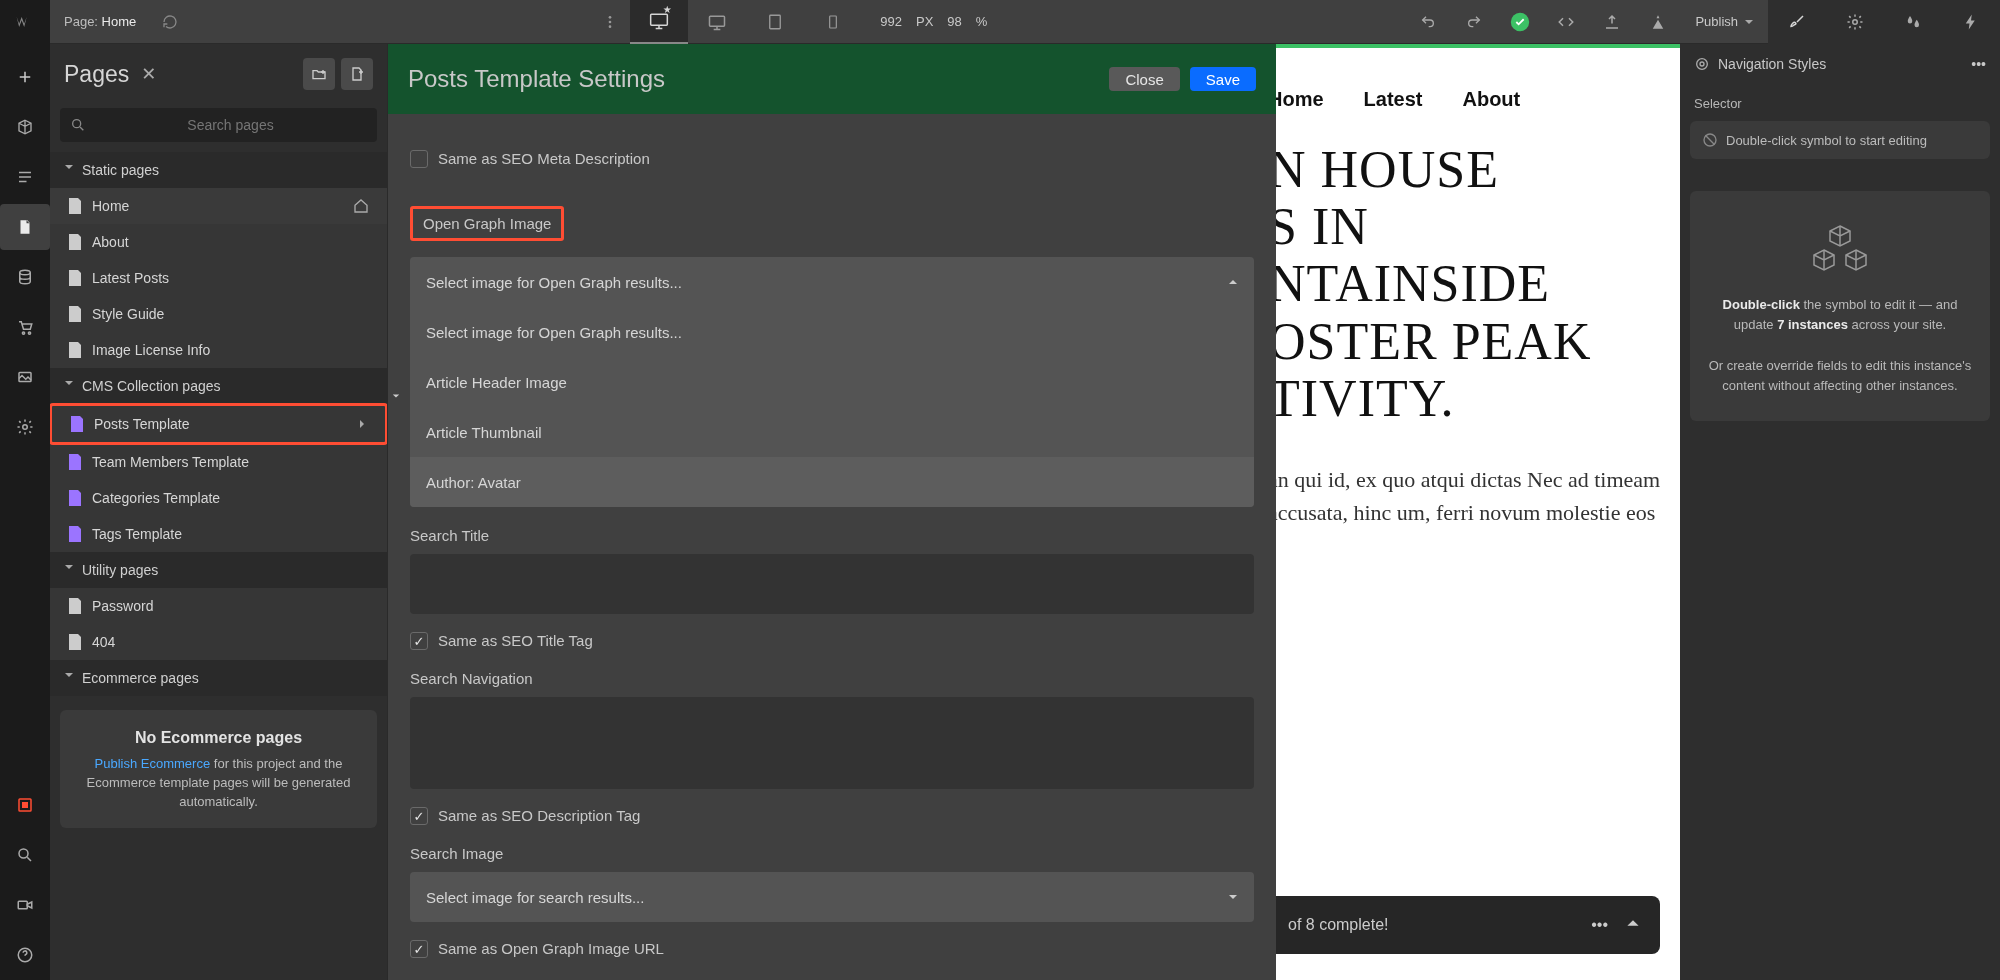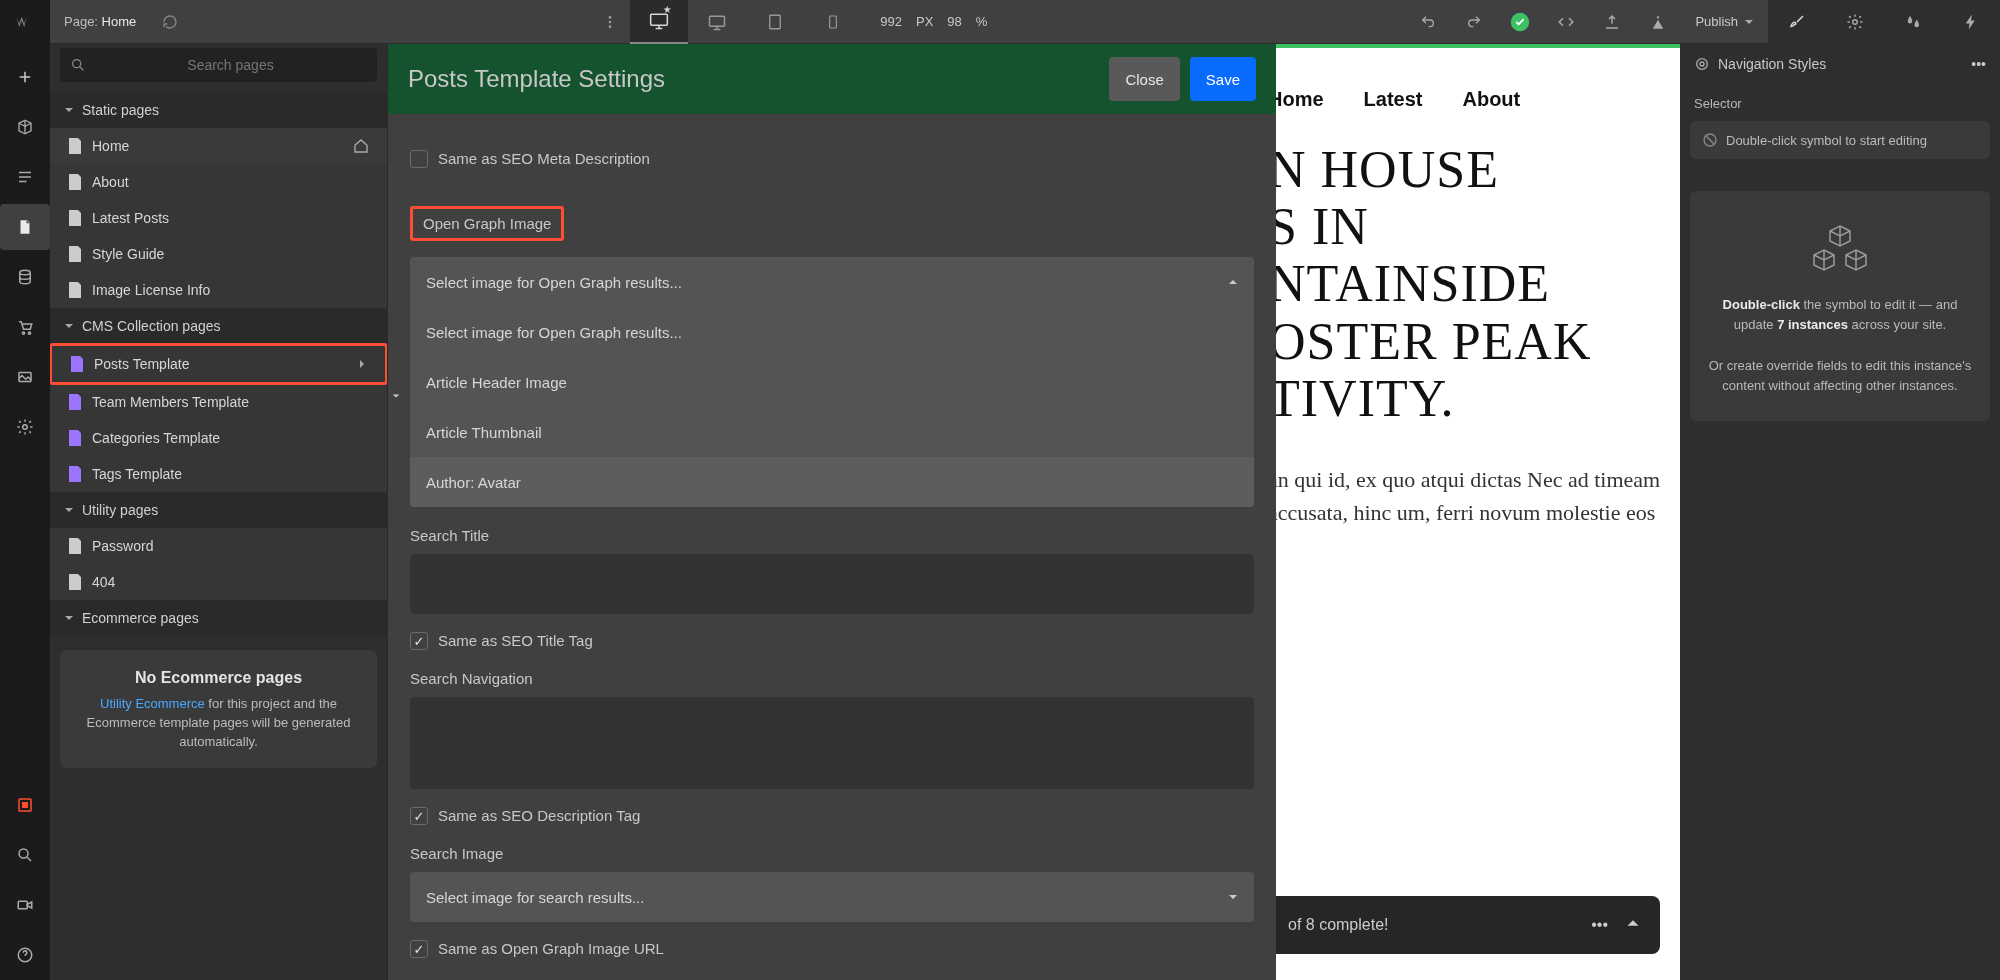--- a/index.html
+++ b/index.html
@@ -30,21 +30,21 @@
 
 
 .pagespanel { grid-row:2; grid-column:2; width:338px; background:#2e2e2e; display:flex; flex-direction:column; overflow:hidden; border-right:1px solid #2a2a2a; }
 .pagespanel .hdr { height:60px; display:flex; align-items:center; padding:0 14px; }
 .pagespanel .hdr .title { font-size:23px; color:#d6d6d6; }
 .pagespanel .hdr .closex { margin-left:12px; font-size:18px; color:#aaa; }
 .pagespanel .hdr .grow { flex:1; }
 .pagespanel .hdr .sq { width:32px; height:32px; background:#4a4a4a; border-radius:4px; display:flex;align-items:center;justify-content:center; margin-left:6px; }
 .search { margin:4px 10px 10px 10px; background:#222; border-radius:4px; height:34px; display:flex; align-items:center; padding:0 10px; gap:8px; }
 .search input { background:none; border:none; color:#ccc; font-size:14px; outline:none; flex:1;text-align:center; }
-.sectrow { padding:10px 14px; display:flex; align-items:center; gap:8px; background:#2a2a2a; font-size:14px; color:#d0d0d0;}
+.sectrow { padding:10px 14px; display:flex; gap:8px; background:#2a2a2a; font-size:14px; color:#d0d0d0;}
 .pageitem { padding:10px 18px; display:flex; align-items:center; gap:10px; font-size:14px; color:#d6d6d6; background:#363636;}
 .pageitem.sel { background:#3a3a3a; }
 .pageitem .pib { width:14px; height:16px; }
 .pageitem .homeicon { margin-left:auto; }
 .pageitem.hl { border:3px solid #ff4d33; border-radius:4px; margin:-1px; position:relative; z-index:2;}
 .ecobx { margin:14px 10px; background:#3a3a3a; border-radius:6px; padding:16px; text-align:center; font-size:13px; color:#bcbcbc; line-height:1.45;}
 .ecobx .ti { font-size:16px; color:#e3e3e3; font-weight:600; margin-bottom:6px;}
 .ecobx .lnk { color:#4aa8ff; }
 
 
@@ -53,21 +53,21 @@
 .canvasback .nav { display:flex; gap:40px; font-size:20px; font-weight:600; color:#111; padding:10px 0 30px 0;}
 .canvasback .big { font-family: "Georgia", serif; font-size:52px; line-height:1.1; letter-spacing:1px; color:#111; text-transform:uppercase;}
 .canvasback .para { font-family: Georgia, serif; font-size:22px; margin-top:36px; color:#333; line-height:1.5;}
 .progressbar{ position:absolute; left:0; right:20px; bottom:26px; background:#262626; border-radius:8px; height:58px; display:flex; align-items:center; color:#ccc; padding:0 20px; font-size:16px;}
 .progressbar .pbtns{ margin-left:auto; display:flex; gap:18px; }
 
 .settings { position:absolute; left:0; top:0; width:888px; bottom:0; background:#404040; color:#d6d6d6; display:flex; flex-direction:column;}
 .settings .shdr{ height:70px; display:flex; align-items:center; padding:0 20px; background:#14532d;}
 .settings .shdr .stitle{ font-size:24px; color:#c8c8c8;}
 .settings .shdr .grow{ flex:1;}
-.settings .shdr .btn{ height:44px; padding:0 16px; border-radius:4px; display:flex;align-items:center; font-size:15px;}
+.settings .shdr .btn{ height:24px; padding:0 16px; border-radius:4px; display:flex;align-items:center; font-size:15px;}
 .settings .shdr .btn.close{ background:#595959; color:#e6e6e6; margin-right:10px;}
 .settings .shdr .btn.save{ background:#0a6cff; color:#fff;}
 .sbody{ flex:1; overflow:auto; padding:18px 22px; font-size:15px; }
 .chkrow{ display:flex; gap:10px; margin:18px 0; color:#c8c8c8;}
 .chkbox{ width:18px; height:18px; border:1px solid #6a6a6a; border-radius:3px; display:flex;align-items:center;justify-content:center;}
 .chkbox.on::after{ content:"✓"; font-size:13px; color:#e6e6e6;}
 .label{ color:#c8c8c8; margin-top:20px; margin-bottom:10px;}
 .label.hl{ border:3px solid #ff4d33; border-radius:3px; padding:6px 10px; display:inline-block;}
 .select{ background:#545454; height:50px; border-radius:4px 4px 0 0; display:flex; align-items:center; padding:0 16px; color:#d6d6d6; position:relative;}
 .select .caret{ margin-left:auto;}
@@ -287,20 +287,37 @@
     </div>
   <div class="railbtn">
       <svg class="ico18" viewBox="0 0 24 24" fill="none" stroke="#aaa" stroke-width="2">
         <circle cx="12" cy="12" r="9"></circle>
         <path d="M9.5 9a2.5 2.5 0 1 1 3.5 2.3c-.9.5-1 1-1 1.7M12 17h.01"></path>
       </svg>
     </div>
 </div>
 
 <div class="pagespanel">
+  <div class="hdr">
+    <span class="title">Pages</span>
+    <span class="closex">✕</span>
+    <div class="grow"></div>
+    <div class="sq">
+        <svg class="ico16" viewBox="0 0 24 24" fill="none" stroke="#ccc" stroke-width="2">
+          <path d="M3 7h6l2 2h10v10H3z"></path>
+          <path d="M18 6v6M15 9h6"></path>
+        </svg>
+      </div>
+    <div class="sq">
+        <svg class="ico16" viewBox="0 0 24 24" fill="none" stroke="#ccc" stroke-width="2">
+          <path d="M6 3h9l3 3v15H6z"></path>
+          <path d="M18 6v6M15 9h6"></path>
+        </svg>
+      </div>
+  </div>
   <div class="search">
     <svg class="ico16" viewBox="0 0 24 24" fill="none" stroke="#888" stroke-width="2">
         <circle cx="10" cy="10" r="6"></circle>
         <path d="M20 20l-5-5"></path>
       </svg>
     <input placeholder="Search pages" style="">
   </div>
 
   <div class="sectrow">
       <svg width="10" height="10" viewBox="0 0 10 10" fill="#aaa">
@@ -396,21 +413,21 @@
     </div>
 
   <div class="sectrow">
       <svg width="10" height="10" viewBox="0 0 10 10" fill="#aaa">
         <path d="M1 3l4 4 4-4z"></path>
       </svg>
       <span>Ecommerce pages</span>
     </div>
   <div class="ecobx">
     <div class="ti">No Ecommerce pages</div>
-    <span class="lnk">Utility Ecommerce</span><span> for this project and the Ecommerce template pages will be generated automatically.</span>
+    <span class="lnk">Publish Ecommerce</span><span> for this project and the Ecommerce template pages will be generated automatically.</span>
   </div>
 </div>
 
 <div class="center">
   <div class="canvasback">
     <div class="nav">
       <span>Home</span>
       <span>Latest</span>
       <span>About</span>
     </div>

